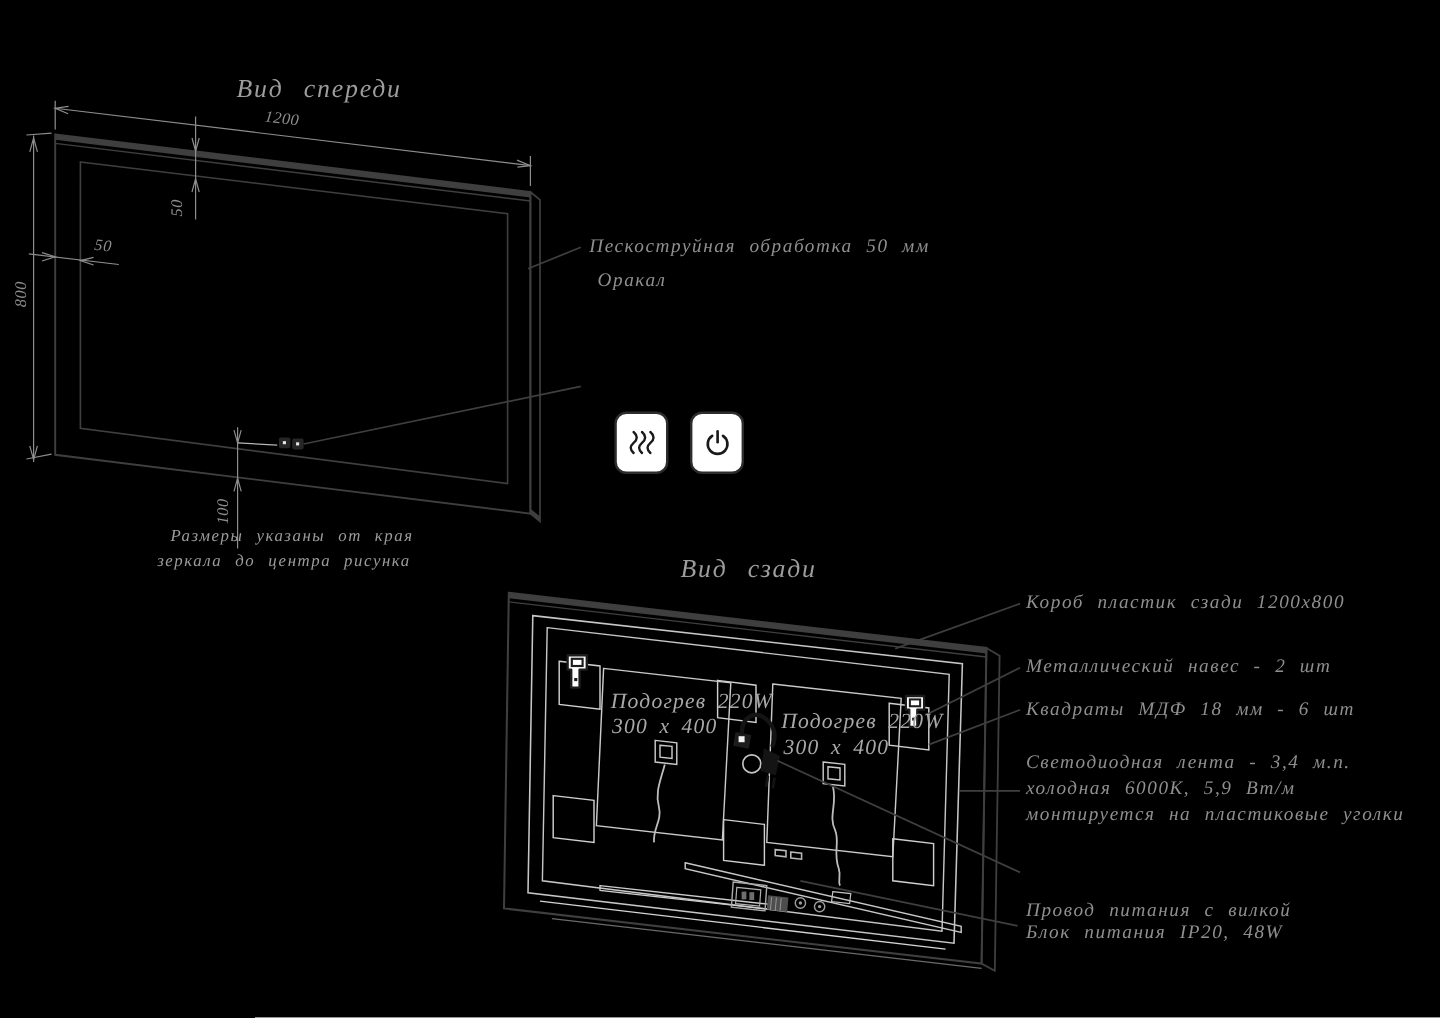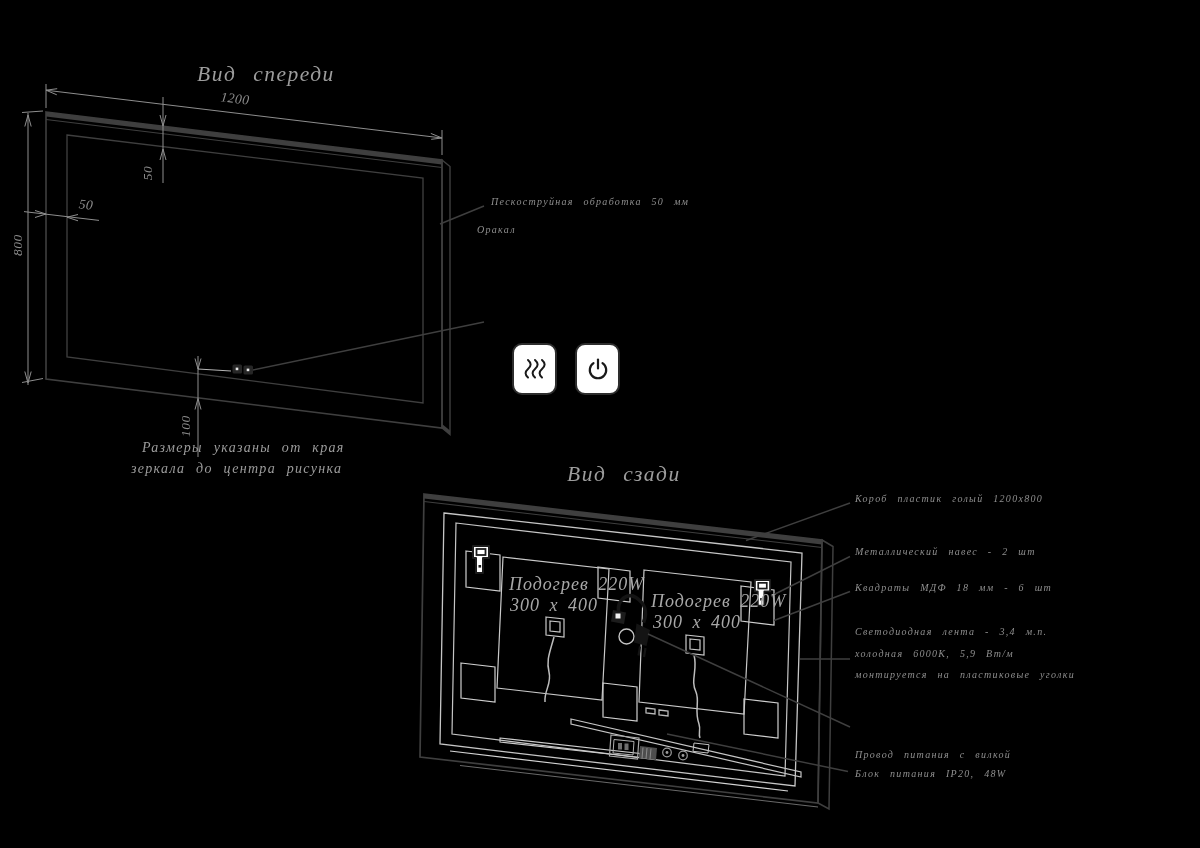--- a/index.html
+++ b/index.html
@@ -1,19 +1,19 @@
 <!DOCTYPE html>
 <html><head>
 <meta charset="utf-8">
 <style>
   html,body{margin:0;padding:0;background:#ffffff;}
   #app{position:relative;width:1200px;height:848px;background:#000000;overflow:hidden;
        font-family:Liberation Serif, serif;}
   svg{position:absolute;left:0;top:0;}
-  .t{position:absolute;font-style:italic;color:#8f8f8f;font-size:10px;letter-spacing:1.3px;
+  .t{position:absolute;font-style:italic;color:#8f8f8f;font-size:16px;letter-spacing:1.3px;
      word-spacing:6px;white-space:nowrap;line-height:1.2;}
   .title{font-size:21.5px;color:#9d9d9d;letter-spacing:1.5px;word-spacing:10px;}
   .dim{font-size:13.5px;color:#8d8d8d;letter-spacing:.5px;word-spacing:2px;text-align:center;}
   .small{font-size:18px;color:#a8a8a8;letter-spacing:1px;word-spacing:4px;}
   .note{font-size:14px;color:#9c9c9c;}
   .rot90{transform:rotate(-90deg);transform-origin:center center;}
   .btn{position:absolute;width:45px;height:52px;border:2.5px solid #2d2d2d;border-radius:10px;
        background:#fff;display:flex;align-items:center;justify-content:center;box-sizing:border-box;}
 </style>
 </head>
@@ -163,21 +163,21 @@
   </svg>
 
   <div class="t title" style="left:197px;top:62px;">Вид спереди</div>
   <div class="t dim" style="left:205px;top:91px;width:60px;transform:rotate(6.8deg);">1200</div>
   <div class="t dim rot90" style="left:130px;top:165px;width:36px;">50</div>
   <div class="t dim" style="left:68px;top:197px;width:36px;transform:rotate(6deg);">50</div>
   <div class="t dim rot90" style="left:-1px;top:237px;width:38px;">800</div>
   <div class="t dim rot90" style="left:168px;top:418px;width:36px;">100</div>
 
   <div class="t" style="left:491px;top:196px;">Пескоструйная обработка 50 мм</div>
-  <div class="t" style="left:477px;top:224px;">Оракал</div>
+  <div class="t" style="left:498px;top:224px;">Оракал</div>
   <div class="t note" style="left:131px;top:440px;margin-left:11px;">Размеры указаны от края</div>
   <div class="t note" style="left:131px;top:461px;">зеркала до центра рисунка</div>
 
   <div class="btn" style="left:512px;top:343px;">
     <svg width="24" height="24" viewBox="0 0 24 24" style="position:static;">
       <g fill="none" stroke="#1a1a1a" stroke-width="2" stroke-linecap="round">
         <path d="M5,3 C8.5,6 8.5,9 5,12 C1.8,14.8 1.8,17.5 5,20.5"></path>
         <path d="M12,3 C15.5,6 15.5,9 12,12 C8.8,14.8 8.8,17.5 12,20.5"></path>
         <path d="M19,3 C22.5,6 22.5,9 19,12 C15.8,14.8 15.8,17.5 19,20.5"></path>
       </g>
@@ -191,21 +191,21 @@
       </g>
     </svg>
   </div>
 
   <div class="t title" style="left:567px;top:462px;">Вид сзади</div>
   <div class="t small" style="left:509px;top:574px;">Подогрев 220W</div>
   <div class="t small" style="left:510px;top:595px;">300 x 400</div>
   <div class="t small" style="left:651px;top:591px;">Подогрев 220W</div>
   <div class="t small" style="left:653px;top:612px;">300 x 400</div>
 
-  <div class="t" style="left:855px;top:493px;">Короб пластик голый 1200x800</div>
+  <div class="t" style="left:855px;top:493px;">Короб пластик сзади 1200x800</div>
   <div class="t" style="left:855px;top:546px;">Металлический навес - 2 шт</div>
   <div class="t" style="left:855px;top:582px;">Квадраты МДФ 18 мм - 6 шт</div>
   <div class="t" style="left:855px;top:626px;">Светодиодная лента - 3,4 м.п.</div>
   <div class="t" style="left:855px;top:648px;">холодная 6000К, 5,9 Вт/м</div>
   <div class="t" style="left:855px;top:669px;">монтируется на пластиковые уголки</div>
   <div class="t" style="left:855px;top:719px;margin-top:30px;">Провод питания с вилкой</div>
   <div class="t" style="left:855px;top:768px;">Блок питания IP20, 48W</div>
 
 </div>
 

